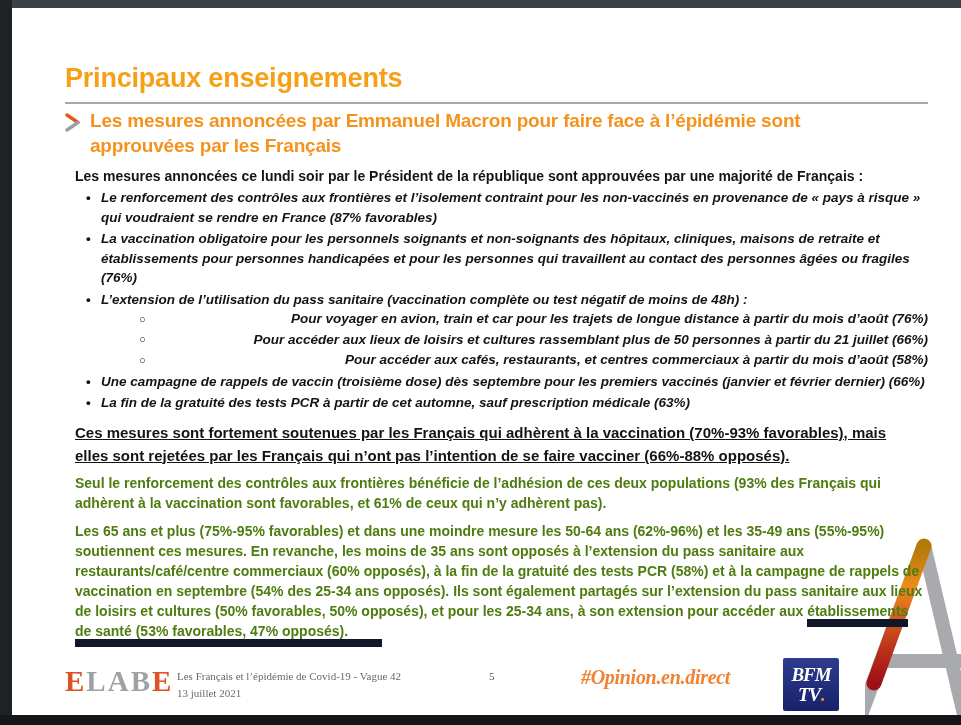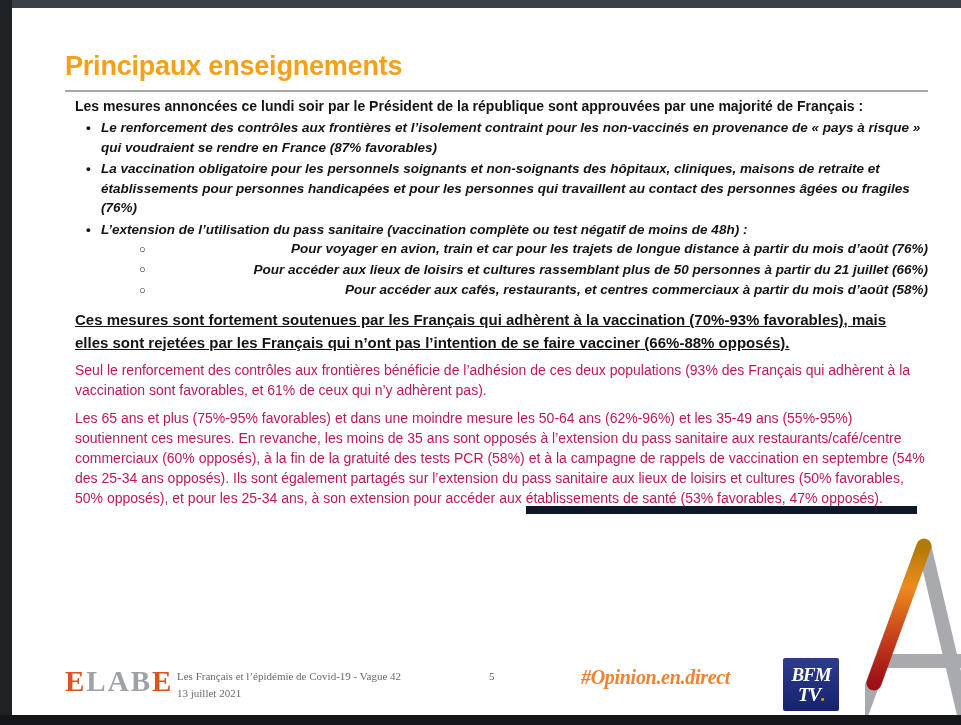--- a/index.html
+++ b/index.html
@@ -9,21 +9,21 @@
     width: 961px; height: 725px;
     background: #ffffff;
     font-family: "Liberation Sans", sans-serif;
     overflow: hidden;
   }
   .strip-top    { position:absolute; top:0; left:0; width:100%; height:8px;  background:#3c4147; }
   .strip-left   { position:absolute; top:0; left:0; width:12px; height:100%; background:#1e2225; }
   .strip-bottom { position:absolute; bottom:0; left:0; width:100%; height:10px; background:#141619; }
 
   .content {
-    position:absolute; left:12px; top:8px;
+    position:absolute; left:12px; top:20px;
     width:949px; height:568px;
     padding: 42px 33px 0 53px;
   }
 
   h1.title {
     margin:0; font-size:27px; line-height:32px;
     color:#F6A017; font-weight:bold; letter-spacing:-0.2px;
   }
   .rule { border:none; border-top:2px solid #a8a8a8; margin:8px 0 4px 0; }
 
@@ -56,21 +56,21 @@
     font-style:normal; font-size:11px; color:#141414;
   }
 
   p.key {
     margin:8px 11px 6px 0; padding-left:10px; max-width:860px;
     font-size:15px; line-height:23px; font-weight:bold; color:#141414;
     text-decoration: underline;
   }
   p.body {
     margin:0 0 8px 0; padding-left:10px; max-width:860px;
-    font-size:14px; line-height:20px; color:#be185d;
+    font-size:14px; line-height:20px; color:#4d7c0f;font-weight:bold;
   }
   .age-underline { border-bottom:8px solid #0f172a; padding-right:34px; }
 
   
   .footer { position:absolute; left:65px; top:662px; width:884px; height:55px;font-family:Liberation Serif, serif; }
   .elabe { position:absolute; left:0; top:4px; font-size:29px; font-weight:600; letter-spacing:2px; line-height:30px; }
   .elabe .lr { color:#DD5226; }
   .elabe .lg { color:#9FA2A5; }
   .caption { position:absolute; left:112px; top:6px; color:#6a6a6a; font-size:11px; line-height:17px; }
   .pagenum { position:absolute; left:424px; top:8px; color:#595959; font-size:11px; }
@@ -110,34 +110,43 @@
     <line x1="59" y1="12" x2="101" y2="190" stroke="#a8aaad" stroke-width="14"></line>
     <line x1="22" y1="128" x2="100" y2="128" stroke="#a8aaad" stroke-width="14"></line>
     <line x1="59" y1="13" x2="9" y2="150" stroke="url(#agrad)" stroke-width="15" stroke-linecap="round"></line>
   </svg>
 
   <div class="content">
     <div class="textlayer">
       <h1 class="title">Principaux enseignements</h1>
       <hr class="rule">
 
+      <div class="heading-row">
+        <svg class="chev" width="16" height="19" viewBox="0 0 16 19" aria-hidden="true">
+          <path d="M2 2 L13 9.5" stroke="#E4561F" stroke-width="3.4" fill="none" stroke-linecap="round"></path>
+          <path d="M13 9.5 L2 17" stroke="#9aa0a5" stroke-width="3.4" fill="none" stroke-linecap="round"></path>
+        </svg>
+        <h2 class="heading">Les mesures annoncées par Emmanuel Macron pour faire face à l’épidémie sont approuvées par les Français</h2>
+      </div>
 
       <p class="intro">Les mesures annoncées ce lundi soir par le Président de la république sont approuvées par une majorité de Français :</p>
 
       <ul class="bullets">
         <li>Le renforcement des contrôles aux frontières et l’isolement contraint pour les non-vaccinés en provenance de « pays à risque » qui voudraient se rendre en France (87% favorables)</li>
         <li>La vaccination obligatoire pour les personnels soignants et non-soignants des hôpitaux, cliniques, maisons de retraite et établissements pour personnes handicapées et pour les personnes qui travaillent au contact des personnes âgées ou fragiles (76%)</li>
         <li>
           <span>L’extension de l’utilisation du pass sanitaire (vaccination complète ou test négatif de moins de 48h) :</span>
           <ul class="subs">
             <li>Pour voyager en avion, train et car pour les trajets de longue distance à partir du mois d’août (76%)</li>
             <li>Pour accéder aux lieux de loisirs et cultures rassemblant plus de 50 personnes à partir du 21 juillet (66%)</li>
             <li>Pour accéder aux cafés, restaurants, et centres commerciaux à partir du mois d’août (58%)</li>
           </ul>
         </li>
+        <li>Une campagne de rappels de vaccin (troisième dose) dès septembre pour les premiers vaccinés (janvier et février dernier) (66%)</li>
+        <li>La fin de la gratuité des tests PCR à partir de cet automne, sauf prescription médicale (63%)</li>
       </ul>
 
       <p class="key">Ces mesures sont fortement soutenues par les Français qui adhèrent à la vaccination (70%-93% favorables), mais elles sont rejetées par les Français qui n’ont pas l’intention de se faire vacciner (66%-88% opposés).</p>
       <p class="body">Seul le renforcement des contrôles aux frontières bénéficie de l’adhésion de ces deux populations (93% des Français qui adhèrent à la vaccination sont favorables, et 61% de ceux qui n’y adhèrent pas).</p>
       <p class="body">
         <span>Les 65 ans et plus (75%-95% favorables) et dans une moindre mesure les 50-64 ans (62%-96%) et les 35-49 ans (55%-95%) soutiennent ces mesures. En revanche, les moins de 35 ans sont opposés à l’extension du pass sanitaire aux restaurants/café/centre commerciaux (60% opposés), à la fin de la gratuité des tests PCR (58%) et à la campagne de rappels de vaccination en septembre (54% des 25-34 ans opposés). Ils sont également partagés sur l’extension du pass sanitaire aux lieux de loisirs et cultures (50% favorables, 50% opposés), et pour les 25-34 ans, à son extension pour accéder aux</span>
         <span class="age-underline">établissements de santé (53% favorables, 47% opposés).</span>
       </p>
     </div>
   </div>

